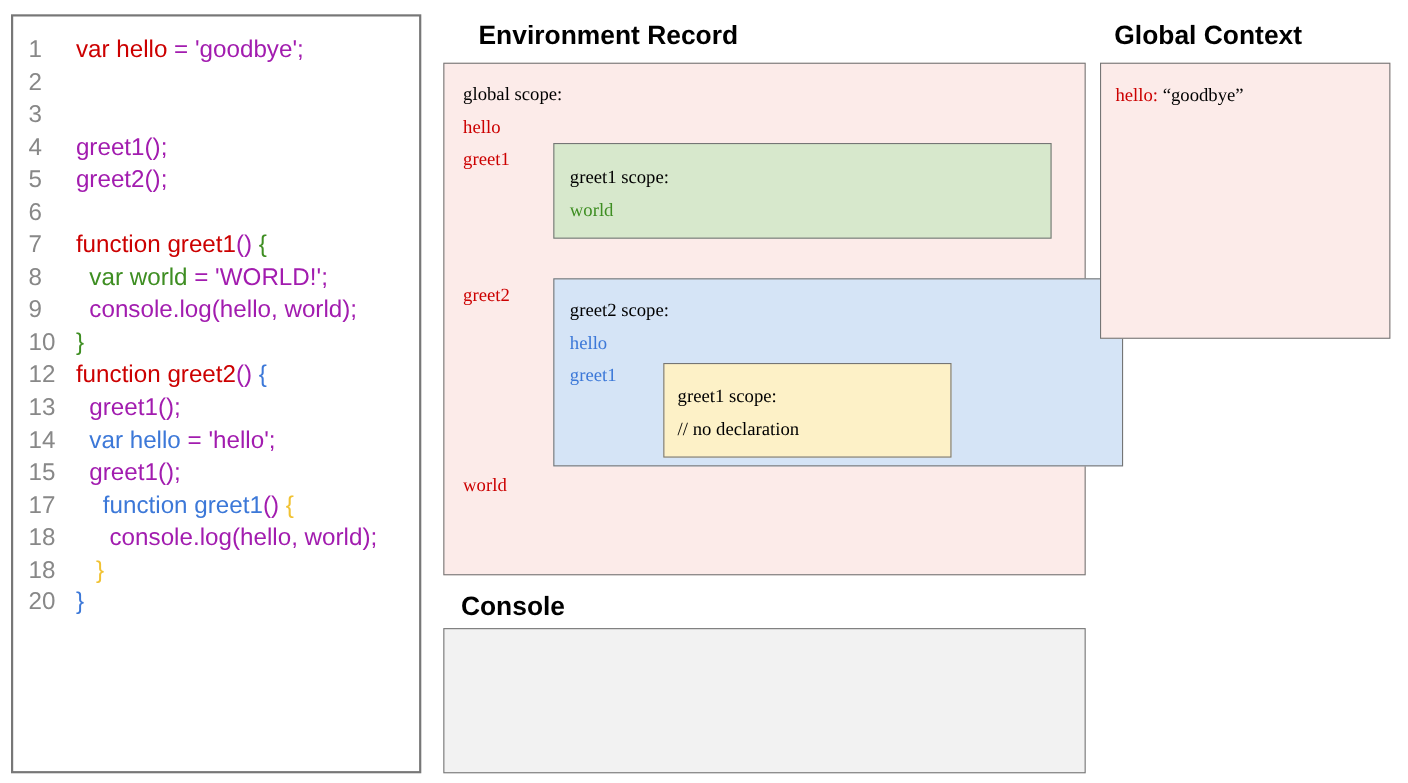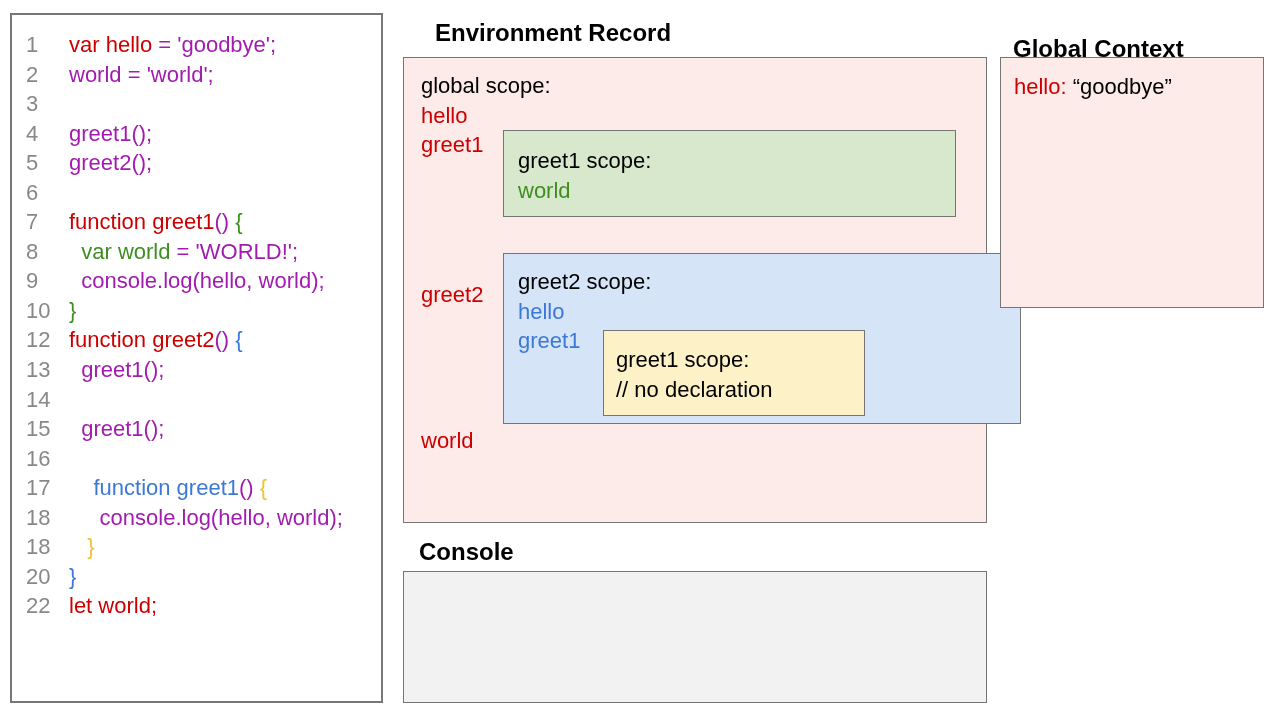--- a/index.html
+++ b/index.html
@@ -16,30 +16,30 @@
   .code-text { white-space:pre; }
   .c-black  { color:#a21caf; }
   .c-red    { color:#cc0000; }
   .c-green  { color:#3e8e22; }
   .c-blue   { color:#3c78d8; }
   .c-yellow { color:#f1c232; }
 
   
   .section-title { font-size:24px; font-weight:bold; color:#000; line-height:28px; }
   #er-title { left:415px; top:19px;margin-left:20px; }
-  #gc-title { left:1013px; top:19px;margin-top:16px; }
+  #gc-title { left:1013px; top:19px; }
   #console-title { left:419px; top:538px; }
 
   
   #er-box { left:403px; top:57px; width:584px; height:466px;
             background:#fcebe9; border:1.5px solid #757575; }
-  .scope-text { font-size:22px; line-height:29.6px; }
+  .scope-text { font-size:17px; line-height:29.6px;font-family:Liberation Serif, serif; }
   #global-scope-lines { position:absolute; left:17px; top:13px; }
   .lbl-red { color:#cc0000; }
-  #lbl-greet2 { position:absolute; left:17px; top:196px;margin-top:26px; }
+  #lbl-greet2 { position:absolute; left:17px; top:196px; }
   #lbl-world  { position:absolute; left:17px; top:368px; }
 
   #greet1-box { position:absolute; left:99px; top:72px; width:453px; height:87px;
                 background:#d7e8cc; border:1.5px solid #757575; padding:15px 0 0 14px; }
   #greet2-box { position:absolute; left:99px; top:195px; width:518px; height:171px;
                 background:#d5e4f6; border:1.5px solid #757575; padding:13px 0 0 14px; }
   #inner-greet1-box { position:absolute; left:99px; top:76px; width:262px; height:86px;
                 background:#fdf1c7; border:1.5px solid #757575; padding:14px 0 0 12px; }
 
   
@@ -49,39 +49,37 @@
   
   #console-box { left:403px; top:571px; width:584px; height:132px;
                  background:#f2f2f2; border:1.5px solid #757575; }
 </style>
 </head>
 <body>
 
 <div id="code-panel" class="abs">
   <div id="code-lines">
       <div class="code-line"><span class="line-no">1</span><span class="code-text"><span class="c-red">var hello</span><span class="c-black"> = 'goodbye';</span></span></div>
-      <div class="code-line"><span class="line-no">2</span><span class="code-text"><span class="c-black">world = 'world';</span></span></div>
+      <div class="code-line"><span class="line-no">2</span></div>
       <div class="code-line"><span class="line-no">3</span><span class="code-text"></span></div>
       <div class="code-line"><span class="line-no">4</span><span class="code-text"><span class="c-black">greet1();</span></span></div>
       <div class="code-line"><span class="line-no">5</span><span class="code-text"><span class="c-black">greet2();</span></span></div>
       <div class="code-line"><span class="line-no">6</span><span class="code-text"></span></div>
       <div class="code-line"><span class="line-no">7</span><span class="code-text"><span class="c-red">function greet1</span><span class="c-black">() </span><span class="c-green">{</span></span></div>
       <div class="code-line"><span class="line-no">8</span><span class="code-text"><span class="c-black">  </span><span class="c-green">var world</span><span class="c-black"> = 'WORLD!';</span></span></div>
       <div class="code-line"><span class="line-no">9</span><span class="code-text"><span class="c-black">  console.log(hello, world);</span></span></div>
       <div class="code-line"><span class="line-no">10</span><span class="code-text"><span class="c-green">}</span></span></div>
       <div class="code-line"><span class="line-no">12</span><span class="code-text"><span class="c-red">function greet2</span><span class="c-black">() </span><span class="c-blue">{</span></span></div>
       <div class="code-line"><span class="line-no">13</span><span class="code-text"><span class="c-black">  greet1();</span></span></div>
-      <div class="code-line"><span class="line-no">14</span></div>
+      <div class="code-line"><span class="line-no">14</span><span class="code-text"><span class="c-black">  </span><span class="c-blue">var hello</span><span class="c-black"> = 'hello';</span></span></div>
       <div class="code-line"><span class="line-no">15</span><span class="code-text"><span class="c-black">  greet1();</span></span></div>
-      <div class="code-line"><span class="line-no">16</span><span class="code-text"></span></div>
       <div class="code-line"><span class="line-no">17</span><span class="code-text"><span class="c-black">    </span><span class="c-blue">function greet1</span><span class="c-black">() </span><span class="c-yellow">{</span></span></div>
       <div class="code-line"><span class="line-no">18</span><span class="code-text"><span class="c-black">     console.log(hello, world);</span></span></div>
       <div class="code-line"><span class="line-no">18</span><span class="code-text"><span class="c-black">   </span><span class="c-yellow">}</span></span></div>
       <div class="code-line"><span class="line-no">20</span><span class="code-text"><span class="c-blue">}</span></span></div>
-      <div class="code-line"><span class="line-no">22</span><span class="code-text"><span class="c-red">let world;</span></span></div>
     </div>
 </div>
 
 <div id="er-title" class="abs section-title">Environment Record</div>
 
 <div id="er-box" class="abs">
   <div id="global-scope-lines">
     <div class="scope-text">global scope:</div>
     <div class="scope-text lbl-red">hello</div>
     <div class="scope-text lbl-red">greet1</div>

